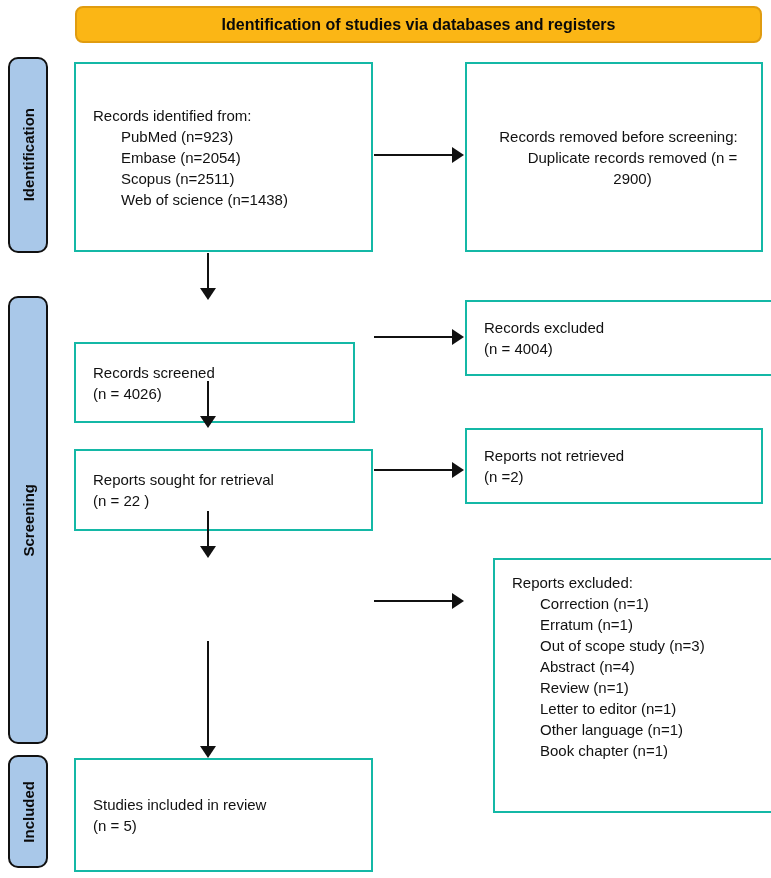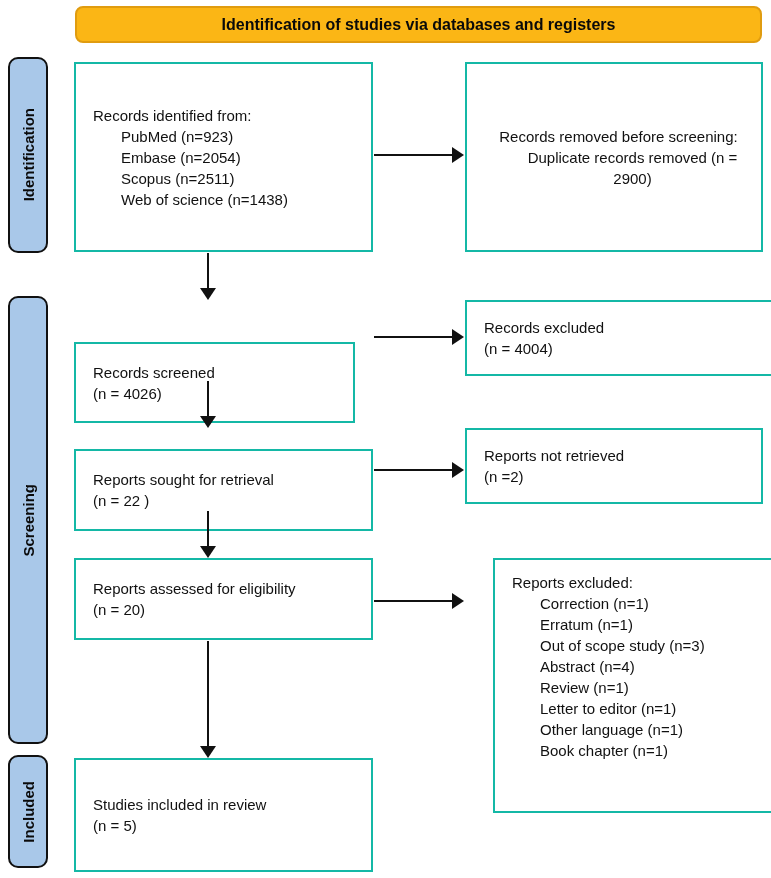--- a/index.html
+++ b/index.html
@@ -117,24 +117,20 @@
   <div class="box" style="left:74px; top:428px; width:299px; height:82px;margin-top:21px;">
     <div>Reports sought for retrieval</div>
     <div>(n = 22 )</div>
   </div>
 
   <div class="box" style="left:465px; top:428px; width:298px; height:76px;">
     <div>Reports not retrieved</div>
     <div>(n =2)</div>
   </div>
 
-  <div class="box" style="left:74px; top:558px; width:299px; height:82px;">
-    <div>Reports assessed for eligibility</div>
-    <div>(n = 20)</div>
-  </div>
 
   <div class="box top-align" style="left:465px; top:558px; width:298px; height:255px;margin-left:28px;">
     <div>Reports excluded:</div>
     <div class="indent">Correction (n=1)</div>
     <div class="indent">Erratum (n=1)</div>
     <div class="indent">Out of scope study (n=3)</div>
     <div class="indent">Abstract (n=4)</div>
     <div class="indent">Review (n=1)</div>
     <div class="indent">Letter to editor (n=1)</div>
     <div class="indent">Other language (n=1)</div>

